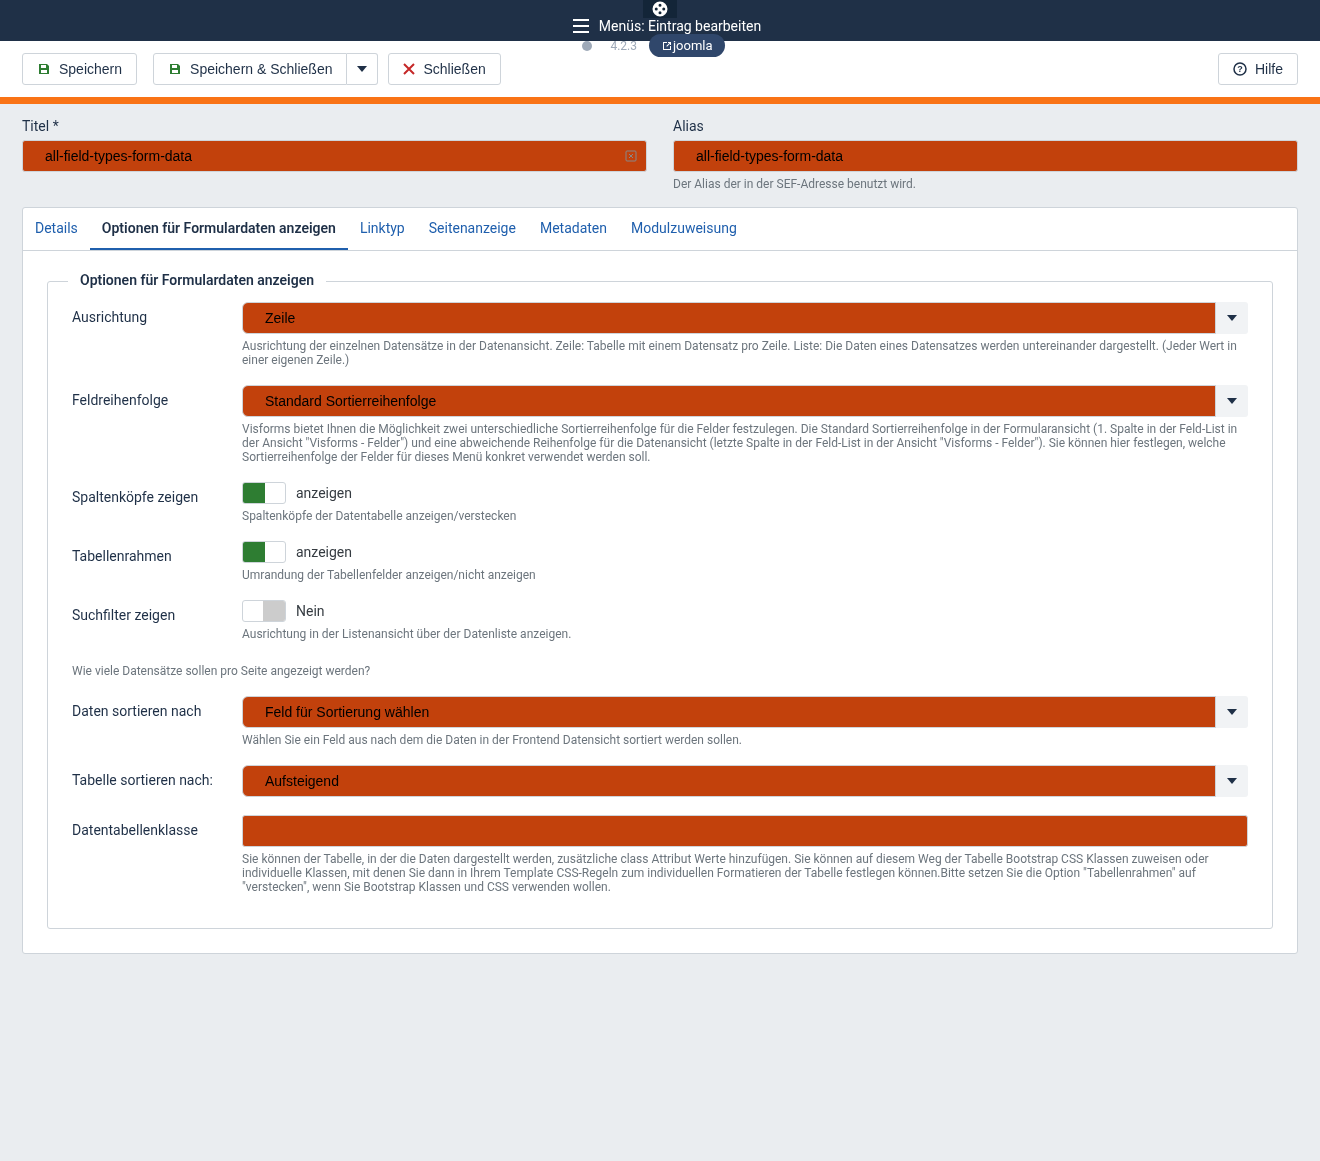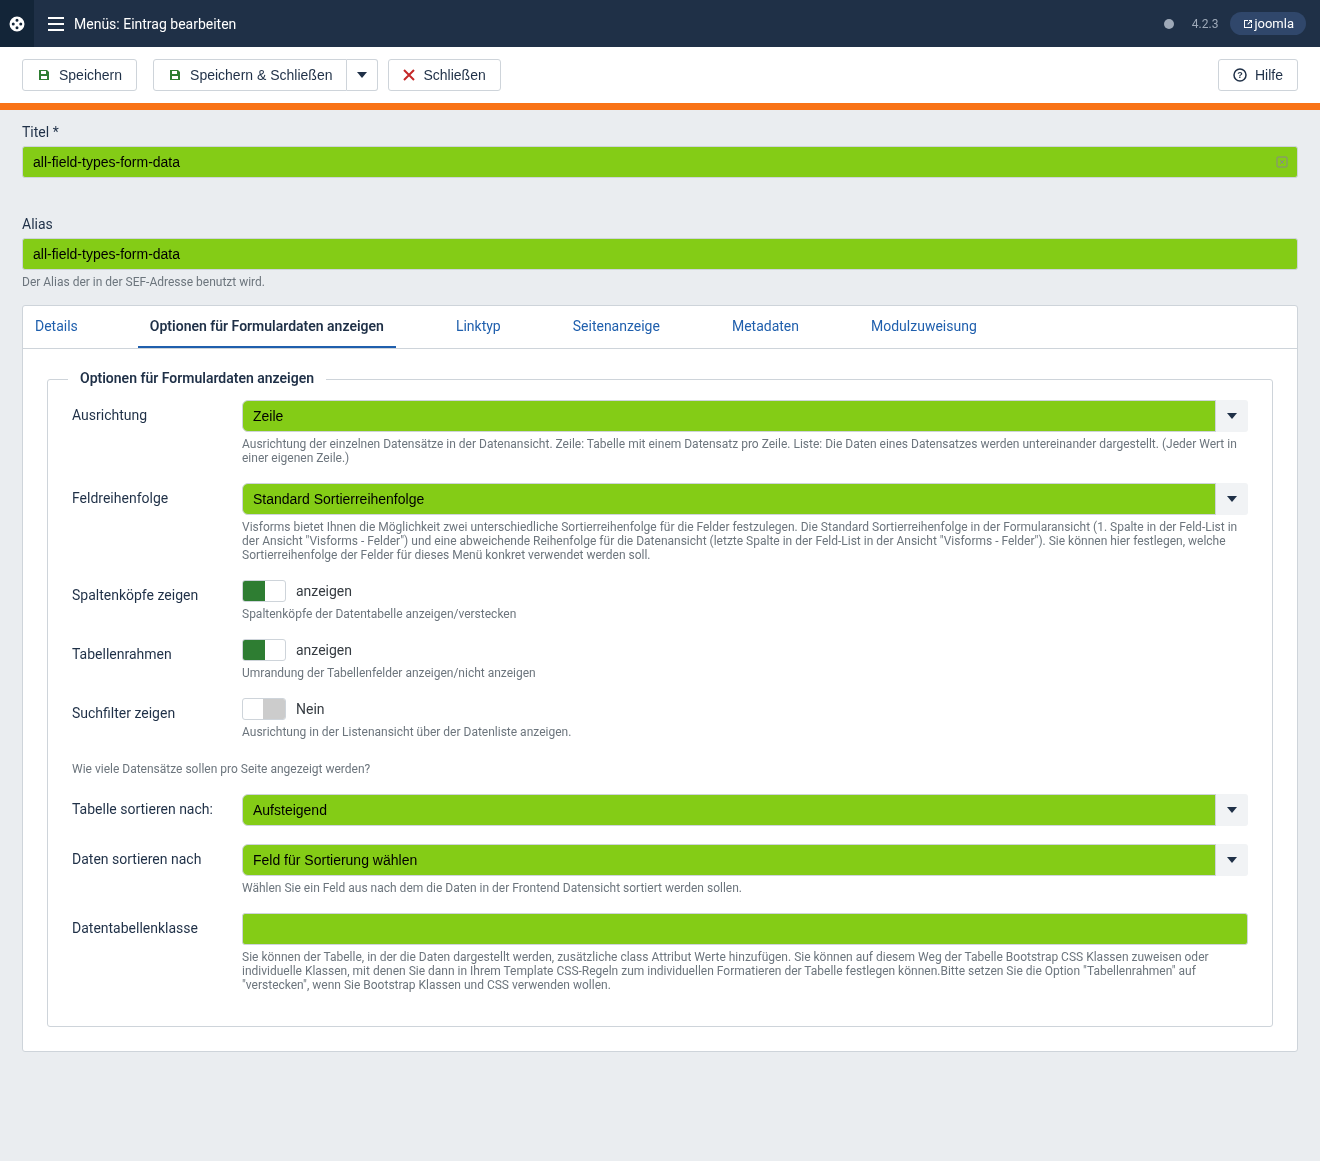--- a/index.html
+++ b/index.html
@@ -1,39 +1,39 @@
 <!DOCTYPE html>
 <html><head>
 <meta charset="utf-8">
 <style>
 * { box-sizing: border-box; margin: 0; padding: 0; }
 body { font-family: -apple-system, BlinkMacSystemFont, "Segoe UI", Roboto, Arial, sans-serif; font-size: 14px; background: #eaedf0; color: #353b41; }
-.header { background: #1f3047; height: 47px; display: flex; align-items: center; color: #fff; }
+.header { background: #1f3047; height: 41px; display: flex; align-items: center; color: #fff; flex-direction: column; }
 .header-left { width: 34px; height: 47px; background: #132538; display: flex; align-items: center; justify-content: center; }
 .header-title-wrap { display: flex; align-items: center; gap: 10px; padding-left: 14px; flex: 1; }
 .header-right { display: flex; align-items: center; gap: 12px; padding-right: 14px; color: #9ea9b8; font-size: 12px; }
 .header-version { display: flex; align-items: center; gap: 17px; }
 .header-badge { background: #30476b; border-radius: 16px; padding: 4px 12px; display: flex; align-items: center; color: #fff; font-size: 13px; }
 .toolbar { background: #fff; padding: 12px 22px; display: flex; gap: 10px; border-bottom: 7px solid #f97316; }
 .btn { background: #fff; border: 1px solid #ced4da; border-radius: 3px; padding: 7px 14px; font-size: 14px; display: inline-flex; align-items: center; gap: 8px; cursor: pointer; color: #1f3047; }
 .btn-group { display: flex; }
 .btn-group .btn:first-child { border-top-right-radius: 0; border-bottom-right-radius: 0; margin-left: 6px; }
 .btn-group .btn:last-child { border-top-left-radius: 0; border-bottom-left-radius: 0; border-left: 0; padding: 7px 10px; }
 .icon-green { color: #2e7d32; }
 .icon-red { color: #c52828; }
 .toolbar-right { margin-left: auto; }
-.form-header { padding: 14px 22px 0; display: flex; gap: 38px; flex-direction: column; }
+.form-header { padding: 14px 22px 0; display: flex; gap: 26px; }
 .form-header-col { flex: 1; }
 .form-label { font-size: 14px; margin-bottom: 6px; display: block; color: #1f3047; }
-.form-input { width: 100%; border: 1px solid #ced4da; border-radius: 3px; padding: 7px 10px; font-size: 14px; background: #84cc16; }
+.form-input { width: 100%; border: 1px solid #ced4da; border-radius: 3px; padding: 7px 22px; font-size: 14px; background: #c2410c; }
 .input-wrap { position: relative; }
 .input-icon-right { position: absolute; right: 10px; top: 50%; transform: translateY(-50%); color: #6c757d; }
 .field-desc { font-size: 12px; color: #6c757d; margin-top: 5px; }
 .content-panel { background: #fff; margin: 16px 22px 20px; border: 1px solid #ced4da; border-radius: 3px; }
-.tabs { display: flex; border-bottom: 1px solid #ced4da; gap: 48px; }
+.tabs { display: flex; border-bottom: 1px solid #ced4da; }
 .tab { padding: 12px 12px; font-size: 14px; color: #1f5fad; cursor: pointer; border-bottom: 2px solid transparent; }
 .tab.active { color: #1f3047; font-weight: 600; border-bottom-color: #1f5fad; }
 .fieldset { margin: 30px 24px 24px; border: 1px solid #ced4da; border-radius: 3px; padding: 20px 24px 16px; position: relative; }
 .fieldset-legend { position: absolute; top: -10px; left: 20px; background: #fff; padding: 0 12px; font-weight: 600; font-size: 14px; color: #1f3047; }
 .field-row { display: flex; margin-bottom: 18px; }
 .field-label-col { width: 170px; padding-top: 7px; font-size: 14px; color: #1f3047; }
 .field-control-col { flex: 1; }
 .select-wrap { position: relative; display: flex; }
 .select-wrap .form-input { padding-right: 40px; border-radius: 6px; }
 .select-btn { position: absolute; right: 0; top: 0; bottom: 0; width: 33px; background: #f1f3f5; border-left: 1px solid #ced4da; border-radius: 0 3px 3px 0; display: flex; align-items: center; justify-content: center; }
@@ -211,45 +211,45 @@
       </div>
     </div>
 
     <div class="field-row">
       <div class="field-control-col">
         <div class="field-desc">Wie viele Datensätze sollen pro Seite angezeigt werden?</div>
       </div>
     </div>
 
     <div class="field-row">
+      <div class="field-label-col">Daten sortieren nach</div>
+      <div class="field-control-col">
+        <div class="select-wrap">
+          <input class="form-input" readonly="" value="Feld für Sortierung wählen" style="">
+          <div class="select-btn">
+              <svg width="10" height="6" viewBox="0 0 10 6" fill="#1f3047">
+                <path d="M0 0l5 6 5-6z"></path>
+              </svg>
+            </div>
+        </div>
+        <div class="field-desc">Wählen Sie ein Feld aus nach dem die Daten in der Frontend Datensicht sortiert werden sollen.</div>
+      </div>
+    </div>
+
+    <div class="field-row">
       <div class="field-label-col">Tabelle sortieren nach:</div>
       <div class="field-control-col">
         <div class="select-wrap">
           <input class="form-input" readonly="" value="Aufsteigend" style="">
           <div class="select-btn">
               <svg width="10" height="6" viewBox="0 0 10 6" fill="#1f3047">
                 <path d="M0 0l5 6 5-6z"></path>
               </svg>
             </div>
         </div>
-      </div>
-    </div>
-
-    <div class="field-row">
-      <div class="field-label-col">Daten sortieren nach</div>
-      <div class="field-control-col">
-        <div class="select-wrap">
-          <input class="form-input" readonly="" value="Feld für Sortierung wählen" style="">
-          <div class="select-btn">
-              <svg width="10" height="6" viewBox="0 0 10 6" fill="#1f3047">
-                <path d="M0 0l5 6 5-6z"></path>
-              </svg>
-            </div>
-        </div>
-        <div class="field-desc">Wählen Sie ein Feld aus nach dem die Daten in der Frontend Datensicht sortiert werden sollen.</div>
       </div>
     </div>
 
     <div class="field-row">
       <div class="field-label-col">Datentabellenklasse</div>
       <div class="field-control-col">
         <input class="form-input" value="" style="">
         <div class="field-desc">Sie können der Tabelle, in der die Daten dargestellt werden, zusätzliche class Attribut Werte hinzufügen. Sie können auf diesem Weg der Tabelle Bootstrap CSS Klassen zuweisen oder individuelle Klassen, mit denen Sie dann in Ihrem Template CSS-Regeln zum individuellen Formatieren der Tabelle festlegen können.Bitte setzen Sie die Option "Tabellenrahmen" auf "verstecken", wenn Sie Bootstrap Klassen und CSS verwenden wollen.</div>
       </div>
     </div>

